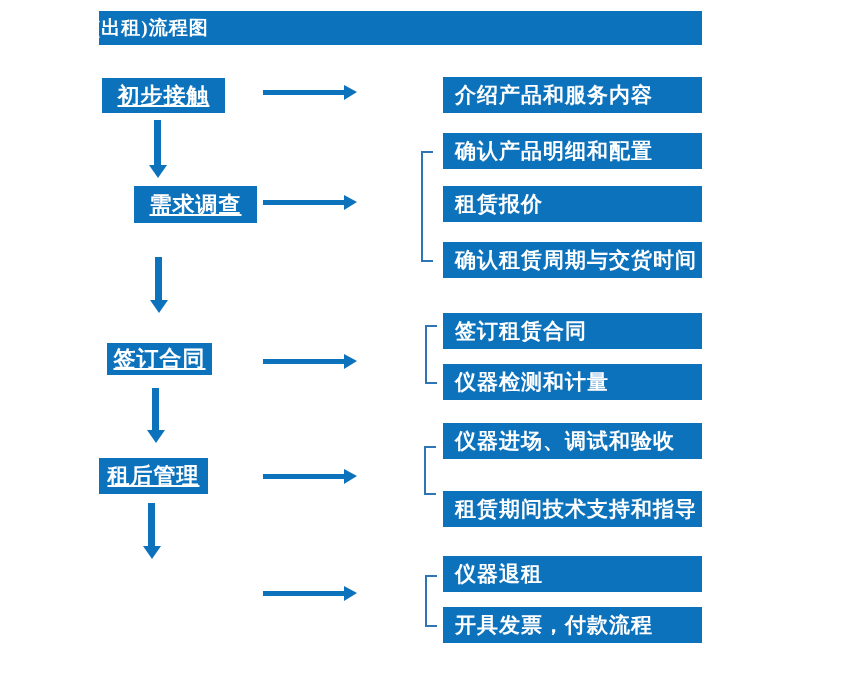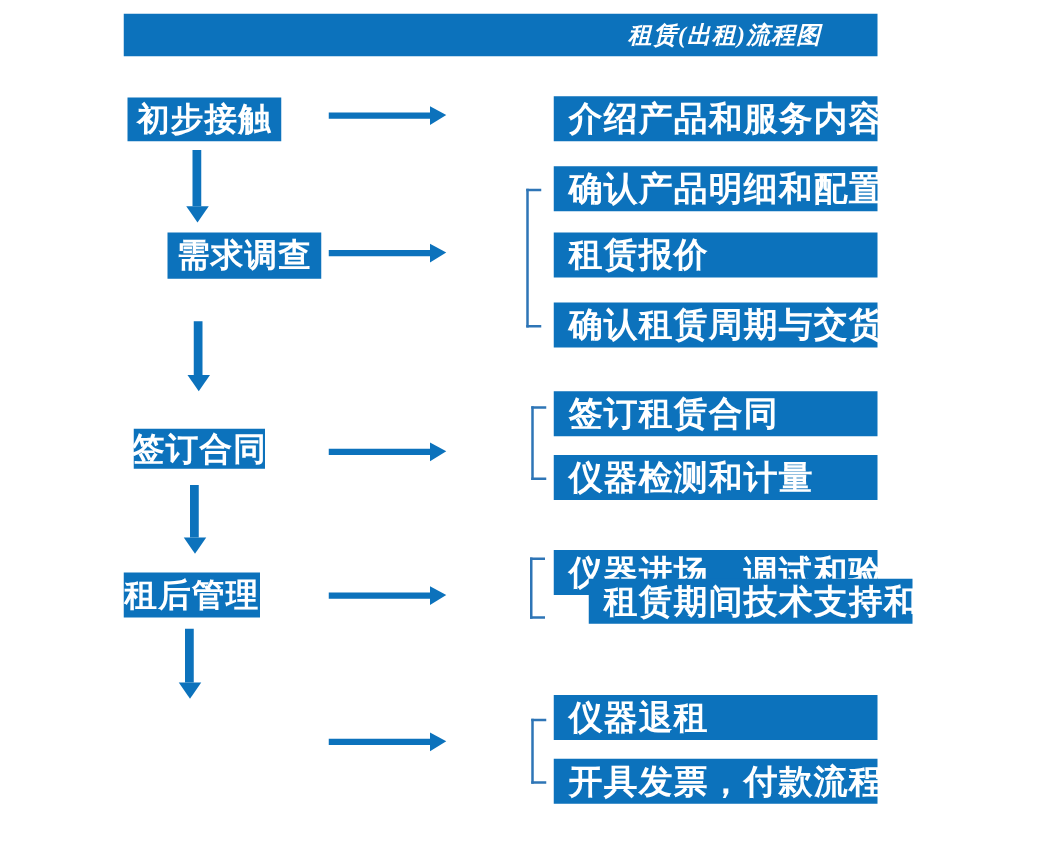--- a/index.html
+++ b/index.html
@@ -8,33 +8,33 @@
     --text-white:#FFFFFF;
     --bg:#FFFFFF;
   }
   html,body{margin:0;padding:0;background:var(--bg);}
   .canvas{
     position:relative;width:844px;height:688px;background:var(--bg);
     overflow:hidden;font-family:"Liberation Serif","DejaVu Serif",serif;
   }
   .title-bar{
     position:absolute;left:99px;top:11px;width:603px;height:34px;
-    background:var(--box-blue);display:flex;align-items:center;justify-content:flex-end;font-style:italic;
+    background:var(--box-blue);display:flex;align-items:center;justify-content:flex-start;
   }
   .title-text{
     color:var(--text-white);font-weight:bold;font-size:19px;letter-spacing:1px;
     transform:translateX(-45px);white-space:nowrap;
   }
   .box{
     position:absolute;background:var(--box-blue);color:var(--text-white);
     font-weight:bold;display:flex;align-items:center;white-space:nowrap;
     box-sizing:border-box;
   }
-  .box.stage{justify-content:center;font-size:26px;letter-spacing:1px;}
-  .box.detail{justify-content:flex-start;padding-left:12px;font-size:27px;letter-spacing:1px;width:259px;height:36px;left:443px;}
+  .box.stage{justify-content:center;font-size:22px;letter-spacing:1px;text-decoration:underline;}
+  .box.detail{justify-content:flex-start;padding-left:12px;font-size:21px;letter-spacing:1px;width:259px;height:36px;left:443px;}
   .h-arrow{position:absolute;width:94px;height:15px;}
   .h-shaft{position:absolute;left:0;top:5px;width:81px;height:5px;background:var(--box-blue);}
   .h-head{position:absolute;right:0;top:0;width:0;height:0;
     border-top:7px solid transparent;border-bottom:8px solid transparent;border-left:13px solid var(--box-blue);}
   .v-arrow{position:absolute;width:18px;}
   .v-shaft{position:absolute;left:5px;top:0;width:7px;height:calc(100% - 13px);background:var(--box-blue);}
   .v-head{position:absolute;left:0;bottom:0;width:0;height:0;
     border-left:9px solid transparent;border-right:9px solid transparent;border-top:13px solid var(--box-blue);}
   .bracket{
     position:absolute;box-sizing:border-box;
@@ -59,22 +59,22 @@
 
   <div class="box detail" style="top:77px;">介绍产品和服务内容</div>
 
   <div class="box detail" style="top:133px;">确认产品明细和配置</div>
   <div class="box detail" style="top:186px;">租赁报价</div>
   <div class="box detail" style="top:242px;">确认租赁周期与交货时间</div>
 
   <div class="box detail" style="top:313px;">签订租赁合同</div>
   <div class="box detail" style="top:364px;">仪器检测和计量</div>
 
-  <div class="box detail" style="top:440px;">仪器进场、调试和验收</div>
-  <div class="box detail" style="top:463px;margin-left:28px;">租赁期间技术支持和指导</div>
+  <div class="box detail" style="top:423px;">仪器进场、调试和验收</div>
+  <div class="box detail" style="top:491px;">租赁期间技术支持和指导</div>
 
   <div class="box detail" style="top:556px;">仪器退租</div>
   <div class="box detail" style="top:607px;">开具发票，付款流程</div>
 
   <div class="h-arrow" style="left:263px;top:85px;">
     <div class="h-shaft"></div>
     <div class="h-head"></div>
   </div>
   <div class="h-arrow" style="left:263px;top:195px;">
     <div class="h-shaft"></div>

